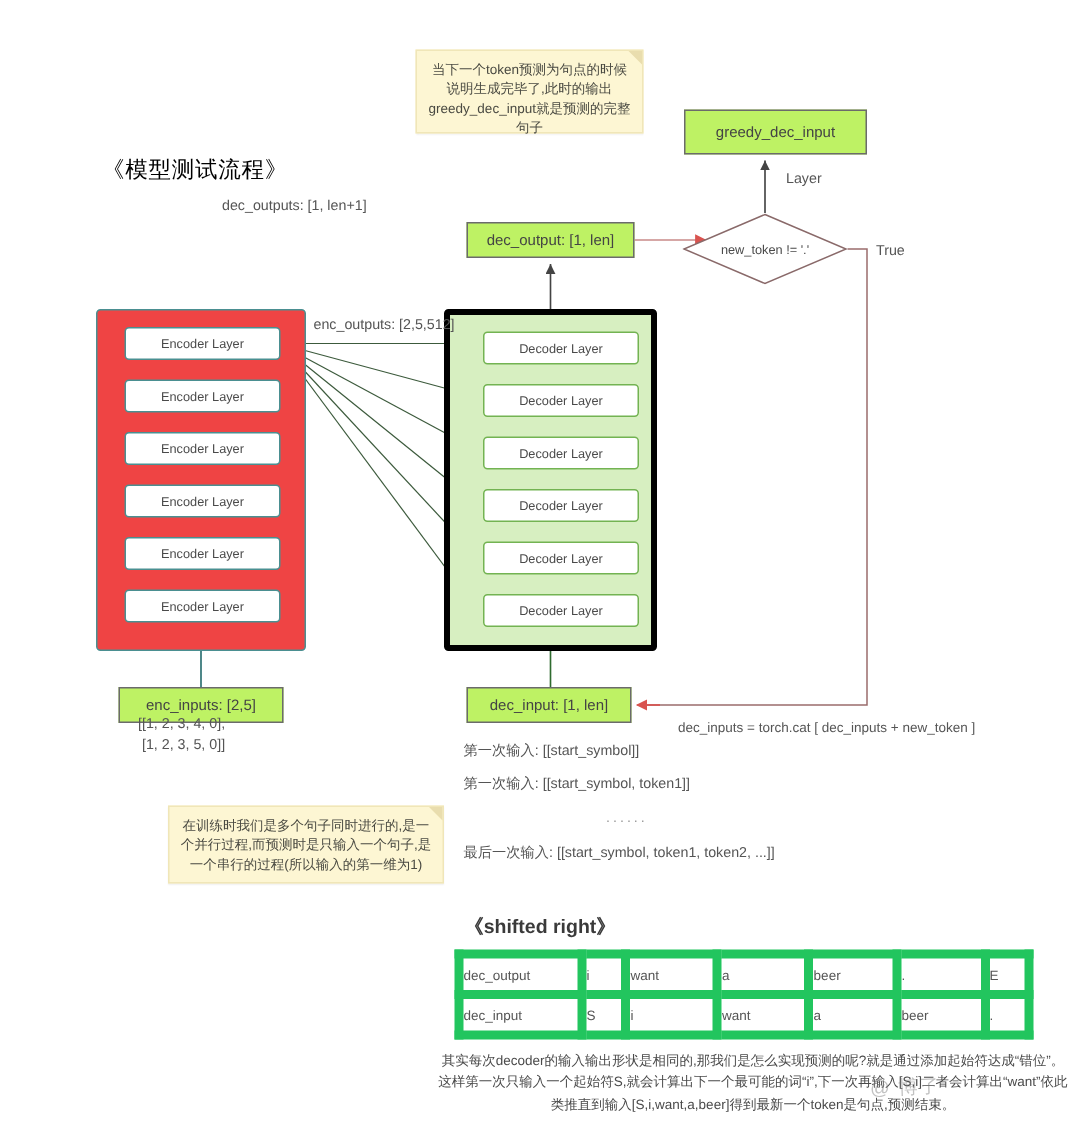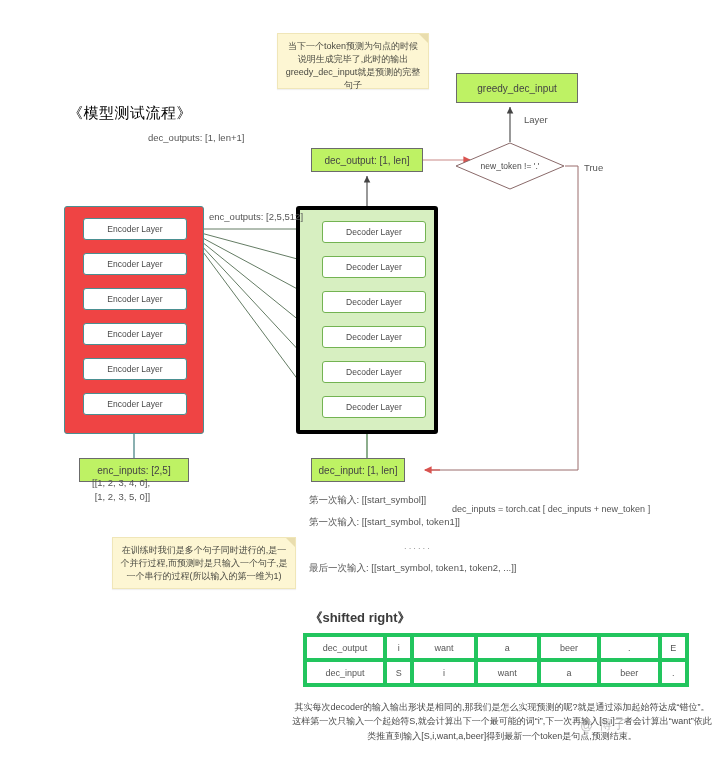--- a/index.html
+++ b/index.html
@@ -72,66 +72,65 @@
     display:flex;align-items:center;justify-content:center;
     font-size:8.5px;color:#4a4a4a;white-space:nowrap;
   }
   #enc-container .layer-box{border:1px solid #4a8f91;}
   #dec-container .layer-box{left:22px;border:1px solid #73b352;}
 
   
   #dec-output-box{left:311px;top:148px;width:112px;height:24px;}
   #greedy-box{left:456px;top:73px;width:122px;height:30px;}
   #enc-inputs-box{left:79px;top:458px;width:110px;height:24px;}
-  #dec-input-box{left:311px;top:458px;width:94px;height:24px;}
+  #dec-input-box{left:311px;top:458px;width:110px;height:24px;}
 
   
   #decision{
     left:455px;top:142px;width:110px;height:48px;
   }
   #decision .dshape{
     position:absolute;left:0;top:0;width:110px;height:48px;
   }
   #decision .dlabel{
     position:absolute;left:0;top:0;width:110px;height:48px;
     display:flex;align-items:center;justify-content:center;
     font-size:8.5px;color:#4a4a4a;white-space:nowrap;
   }
 
   
   .lbl{font-size:9.5px;color:#555;white-space:nowrap;}
   #lbl-dec-outputs{left:148px;top:132px;}
   #lbl-enc-outputs{left:209px;top:211px;}
   #lbl-false{left:524px;top:114px;}
   #lbl-true{left:584px;top:162px;}
-  #lbl-cat{left:452px;top:480px;font-size:9px;margin-top:24px;}
+  #lbl-cat{left:452px;top:480px;font-size:9px;}
 
   #enc-data{
     left:92px;top:476px;font-size:9.5px;color:#555;line-height:1.5;
     white-space:pre;
   }
 
   .dec-line{font-size:9.5px;color:#555;white-space:nowrap;}
   #dec-l1{left:309px;top:494px;}
   #dec-l2{left:309px;top:516px;}
   #dec-dots{left:404px;top:540px;letter-spacing:2px;color:#999;}
   #dec-l3{left:309px;top:562px;}
 
   
   #shifted-title{
     left:0;top:609px;width:720px;text-align:center;
     font-size:13px;font-weight:bold;color:#3a3a3a;
   }
   #tbl-wrap{left:303px;top:633px;width:386px;}
   table{border-collapse:collapse;width:386px;}
   td{
-    border:4px solid #22c55e;
+    border:6px solid #22c55e;
     height:21px;
     font-size:9px;color:#555;
-    text-align:center;
     padding:0;
   }
   td.rowhead{width:76px;}
 
   
   #bottom-text{
     left:292px;top:700px;width:420px;
     font-size:9px;line-height:1.6;color:#4a4a4a;
     text-align:center;
   }

